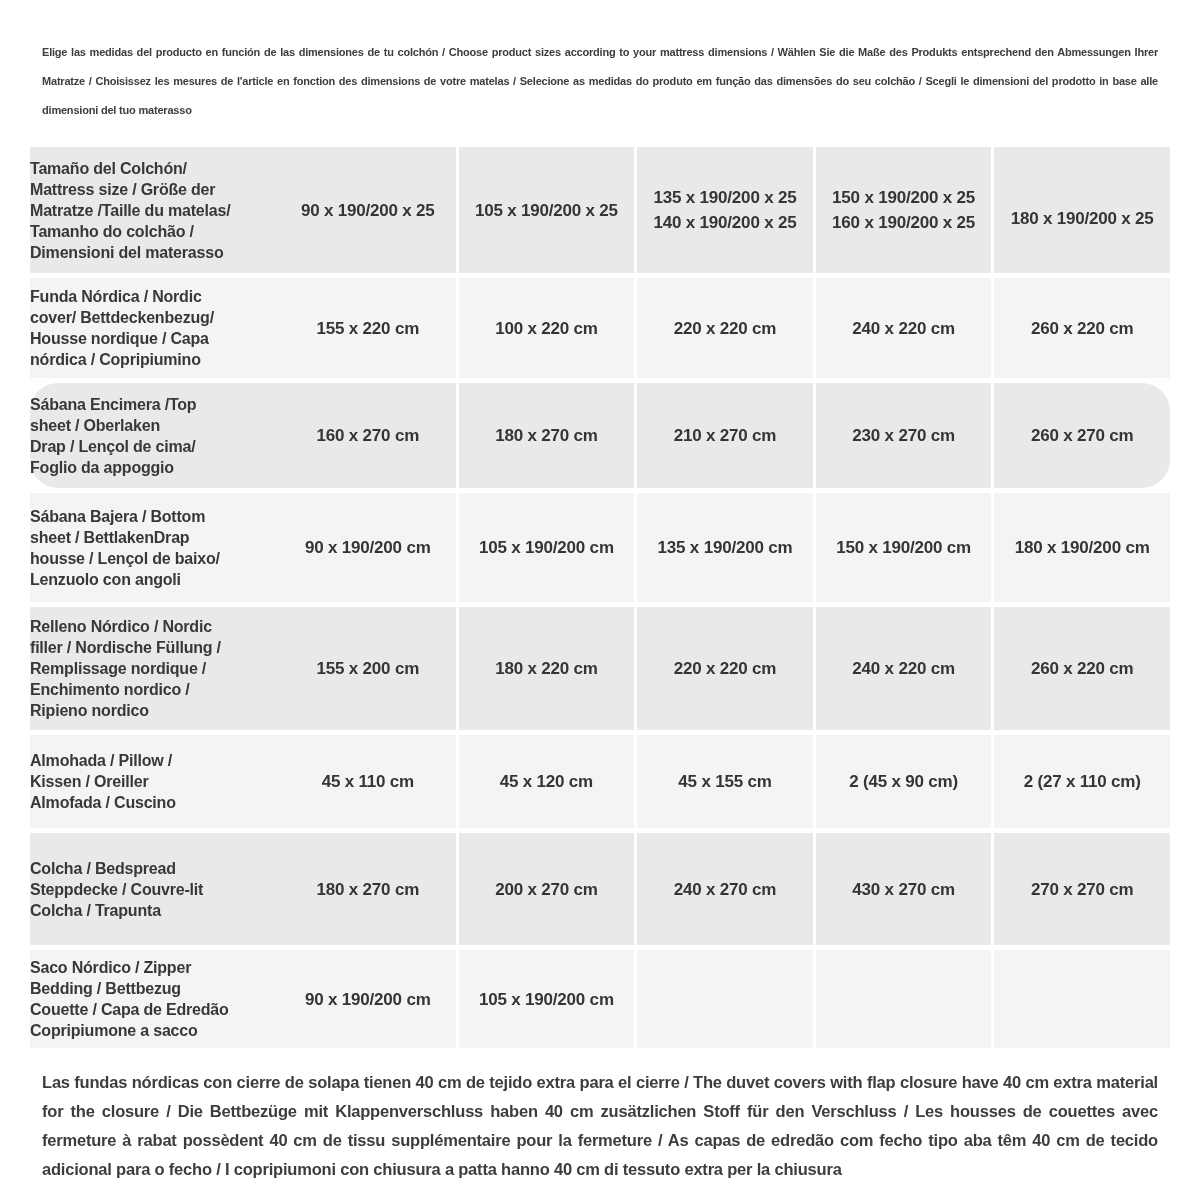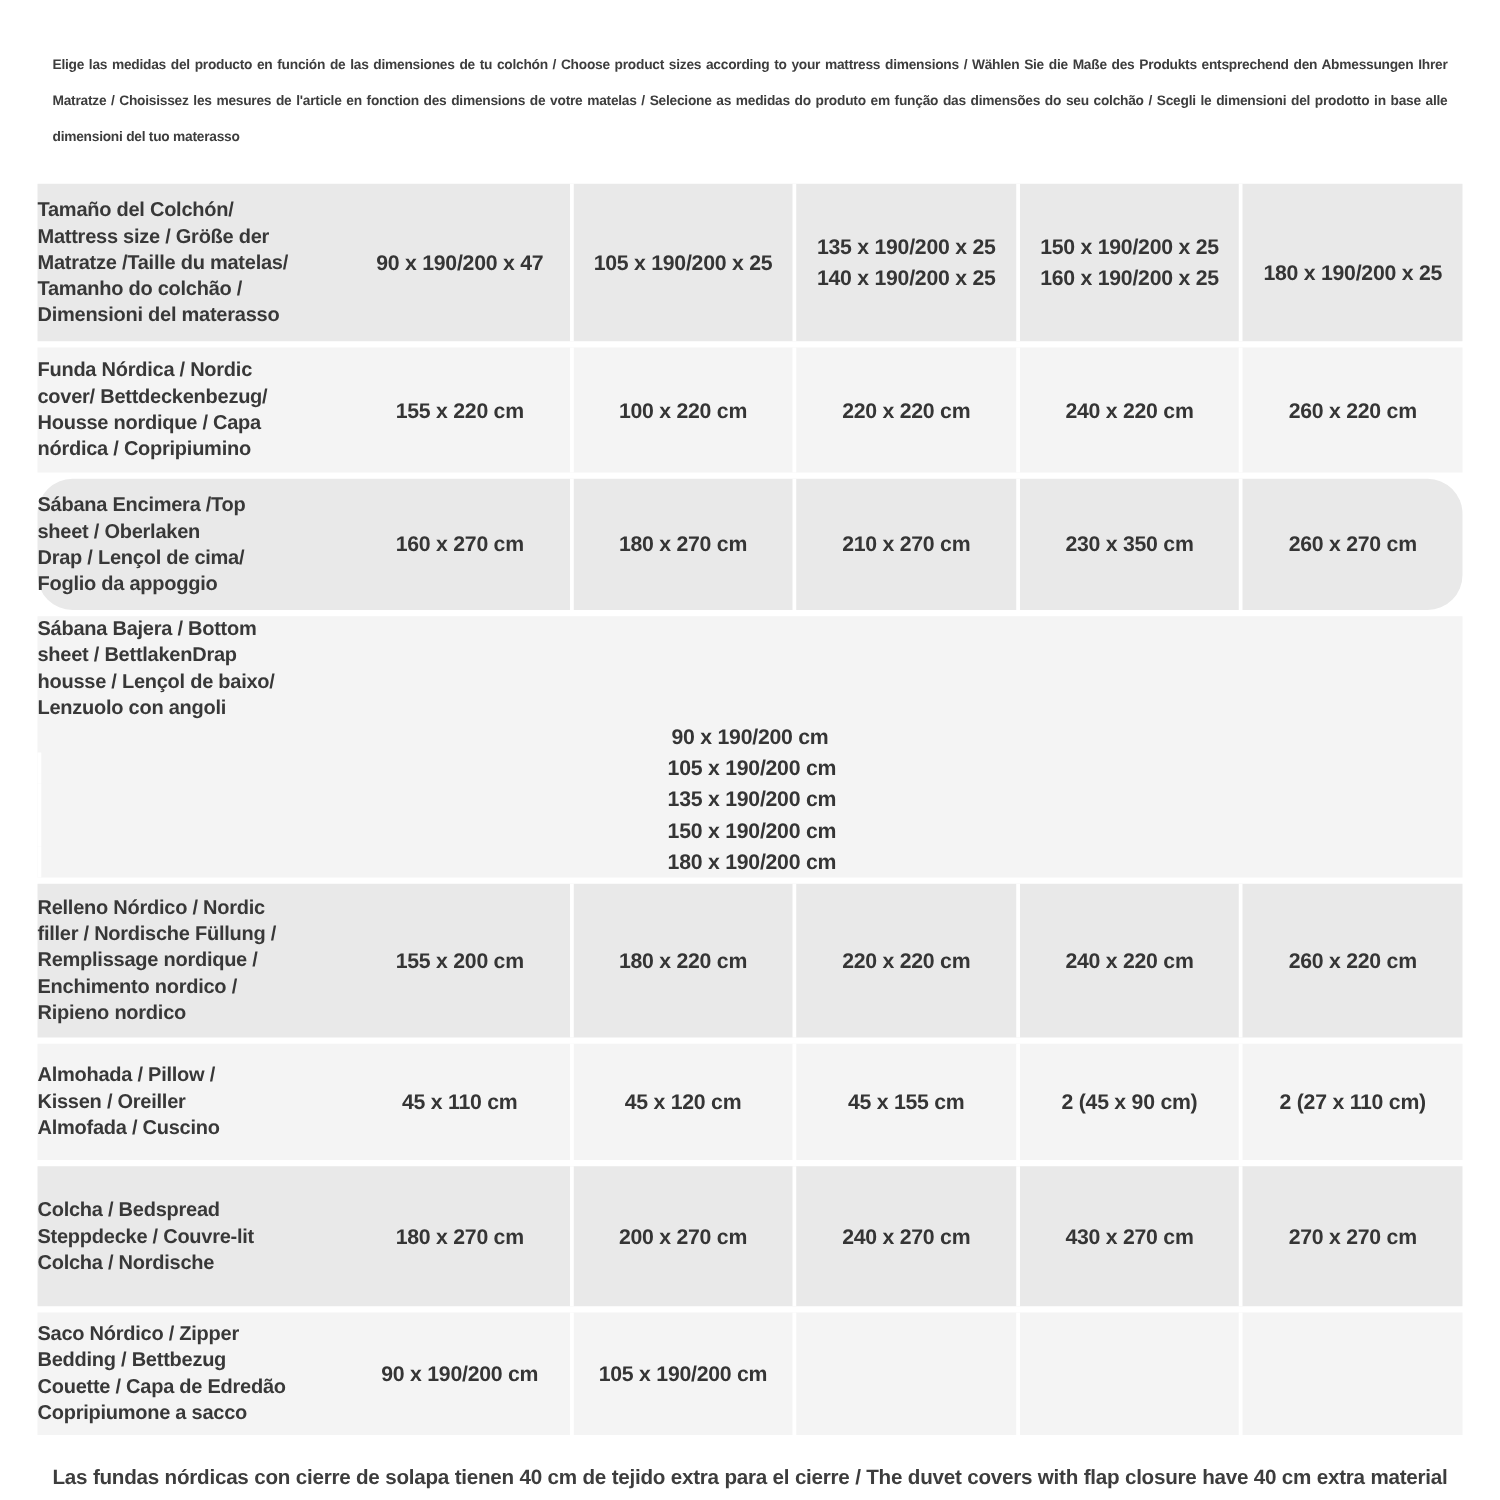--- a/index.html
+++ b/index.html
@@ -28,21 +28,21 @@
   }
   .row {
     display: flex;
     margin-bottom: 5px;
   }
   .row.odd  { background: #e9e9e9; }
   .row.even { background: #f4f4f4; }
   .h1 { min-height: 126px; }
   .h2 { min-height: 100px; }
   .h3 { min-height: 105px; border-radius: 28px; }
-  .h4 { min-height: 109px; flex-direction: column; }
+  .h4 { min-height: 109px; }
   .h5 { min-height: 123px; }
   .h6 { min-height: 93px;  }
   .h7 { min-height: 112px; }
   .h8 { min-height: 98px;  }
   .cell {
     display: flex;
     align-items: center;
     white-space: pre-line;
     font-weight: 700;
     letter-spacing: -0.2px;
@@ -87,21 +87,21 @@
 <div class="intro">Elige las medidas del producto en función de las dimensiones de tu colchón / Choose product sizes according to your mattress dimensions / Wählen Sie die Maße des Produkts entsprechend den Abmessungen Ihrer Matratze / Choisissez les mesures de l'article en fonction des dimensions de votre matelas / Selecione as medidas do produto em função das dimensões do seu colchão / Scegli le dimensioni del prodotto in base alle dimensioni del tuo materasso</div>
 
 <div class="sizes-table">
 
   <div class="row odd h1">
     <div class="cell label">Tamaño del Colchón/
 Mattress size / Größe der
 Matratze /Taille du matelas/
 Tamanho do colchão /
 Dimensioni del materasso</div>
-    <div class="cell val">90 x 190/200 x 47</div>
+    <div class="cell val">90 x 190/200 x 25</div>
     <div class="cell val">105 x 190/200 x 25</div>
     <div class="cell val">135 x 190/200 x 25
 140 x 190/200 x 25</div>
     <div class="cell val">150 x 190/200 x 25
 160 x 190/200 x 25</div>
     <div class="cell val drop">180 x 190/200 x 25</div>
   </div>
 
   <div class="row even h2">
     <div class="cell label">Funda Nórdica / Nordic
@@ -116,21 +116,21 @@
   </div>
 
   <div class="row odd h3">
     <div class="cell label">Sábana Encimera /Top
 sheet / Oberlaken
 Drap / Lençol de cima/
 Foglio da appoggio</div>
     <div class="cell val">160 x 270 cm</div>
     <div class="cell val">180 x 270 cm</div>
     <div class="cell val">210 x 270 cm</div>
-    <div class="cell val">230 x 350 cm</div>
+    <div class="cell val">230 x 270 cm</div>
     <div class="cell val">260 x 270 cm</div>
   </div>
 
   <div class="row even h4">
     <div class="cell label">Sábana Bajera / Bottom
 sheet / BettlakenDrap
 housse / Lençol de baixo/
 Lenzuolo con angoli</div>
     <div class="cell val">90 x 190/200 cm</div>
     <div class="cell val">105 x 190/200 cm</div>
@@ -159,21 +159,21 @@
     <div class="cell val">45 x 110 cm</div>
     <div class="cell val">45 x 120 cm</div>
     <div class="cell val">45 x 155 cm</div>
     <div class="cell val">2 (45 x 90 cm)</div>
     <div class="cell val">2 (27 x 110 cm)</div>
   </div>
 
   <div class="row odd h7">
     <div class="cell label">Colcha / Bedspread
 Steppdecke / Couvre-lit
-Colcha / Nordische</div>
+Colcha / Trapunta</div>
     <div class="cell val">180 x 270 cm</div>
     <div class="cell val">200 x 270 cm</div>
     <div class="cell val">240 x 270 cm</div>
     <div class="cell val">430 x 270 cm</div>
     <div class="cell val">270 x 270 cm</div>
   </div>
 
   <div class="row even h8">
     <div class="cell label">Saco Nórdico / Zipper
 Bedding / Bettbezug

